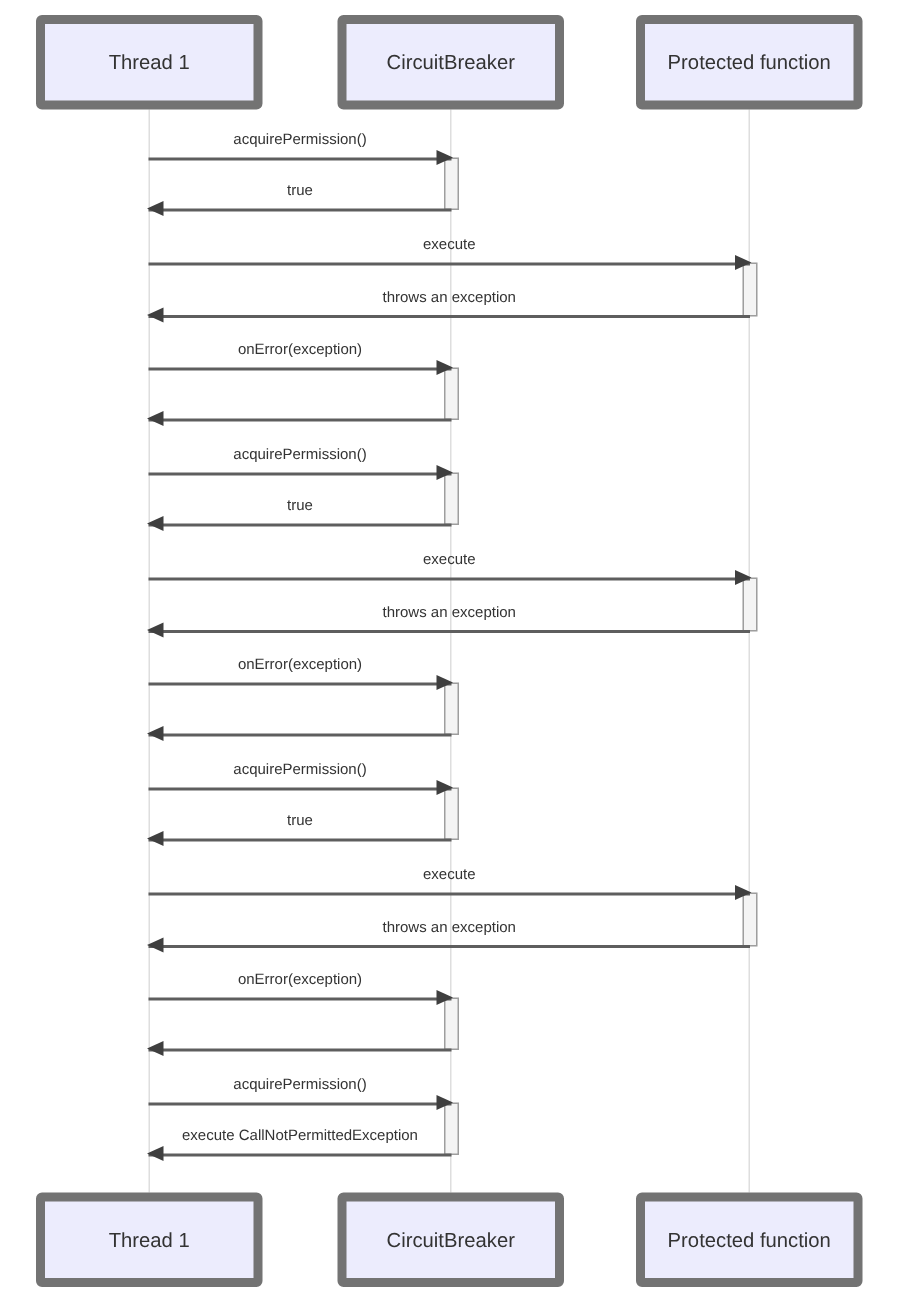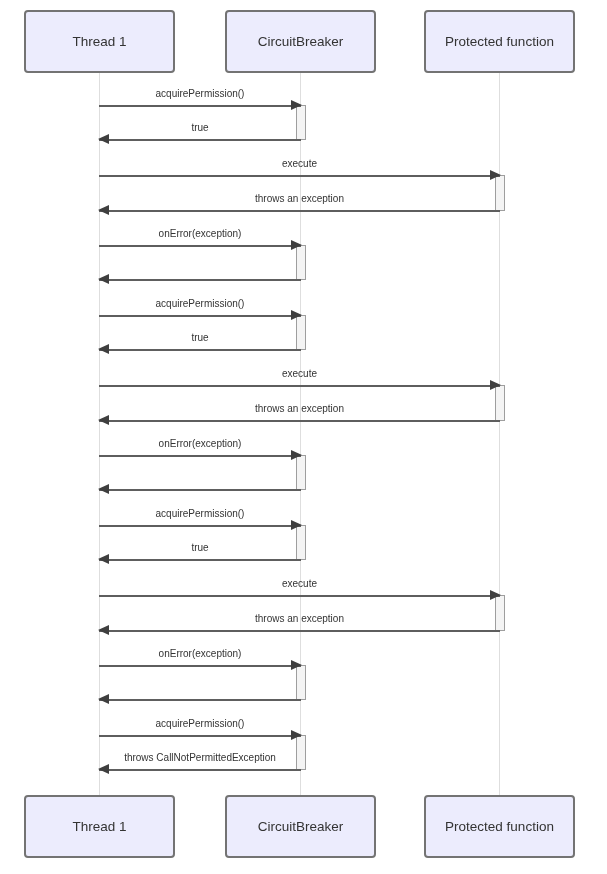--- a/index.html
+++ b/index.html
@@ -18,21 +18,21 @@
     width: 607px;
     height: 874px;
   }
 
   
   .participant-box {
     position: absolute;
     box-sizing: border-box;
     height: 63px;
     background: #ECECFD;
-    border: 2px solid #737373;
+    border: 6px solid #737373;
     border-radius: 4px;
     display: flex;
     align-items: center;
     justify-content: center;
   }
   .participant-label {
     font-size: 13.5px;
     color: #333333;
     line-height: 1;
     white-space: nowrap;
@@ -219,15 +219,15 @@
       <div class="arrowhead left"></div>
     </div>
     <div class="message" style="left: 99px; top: 735px; width: 202px;">
       <div class="msg-line"></div>
       <div class="arrowhead right"></div>
       <div class="msg-label">acquirePermission()</div>
     </div>
     <div class="message" style="left: 99px; top: 769px; width: 202px;">
       <div class="msg-line"></div>
       <div class="arrowhead left"></div>
-      <div class="msg-label">throws CallNotPermittedException</div>
+      <div class="msg-label">execute CallNotPermittedException</div>
     </div>
   </div>
 
 </body></html>

